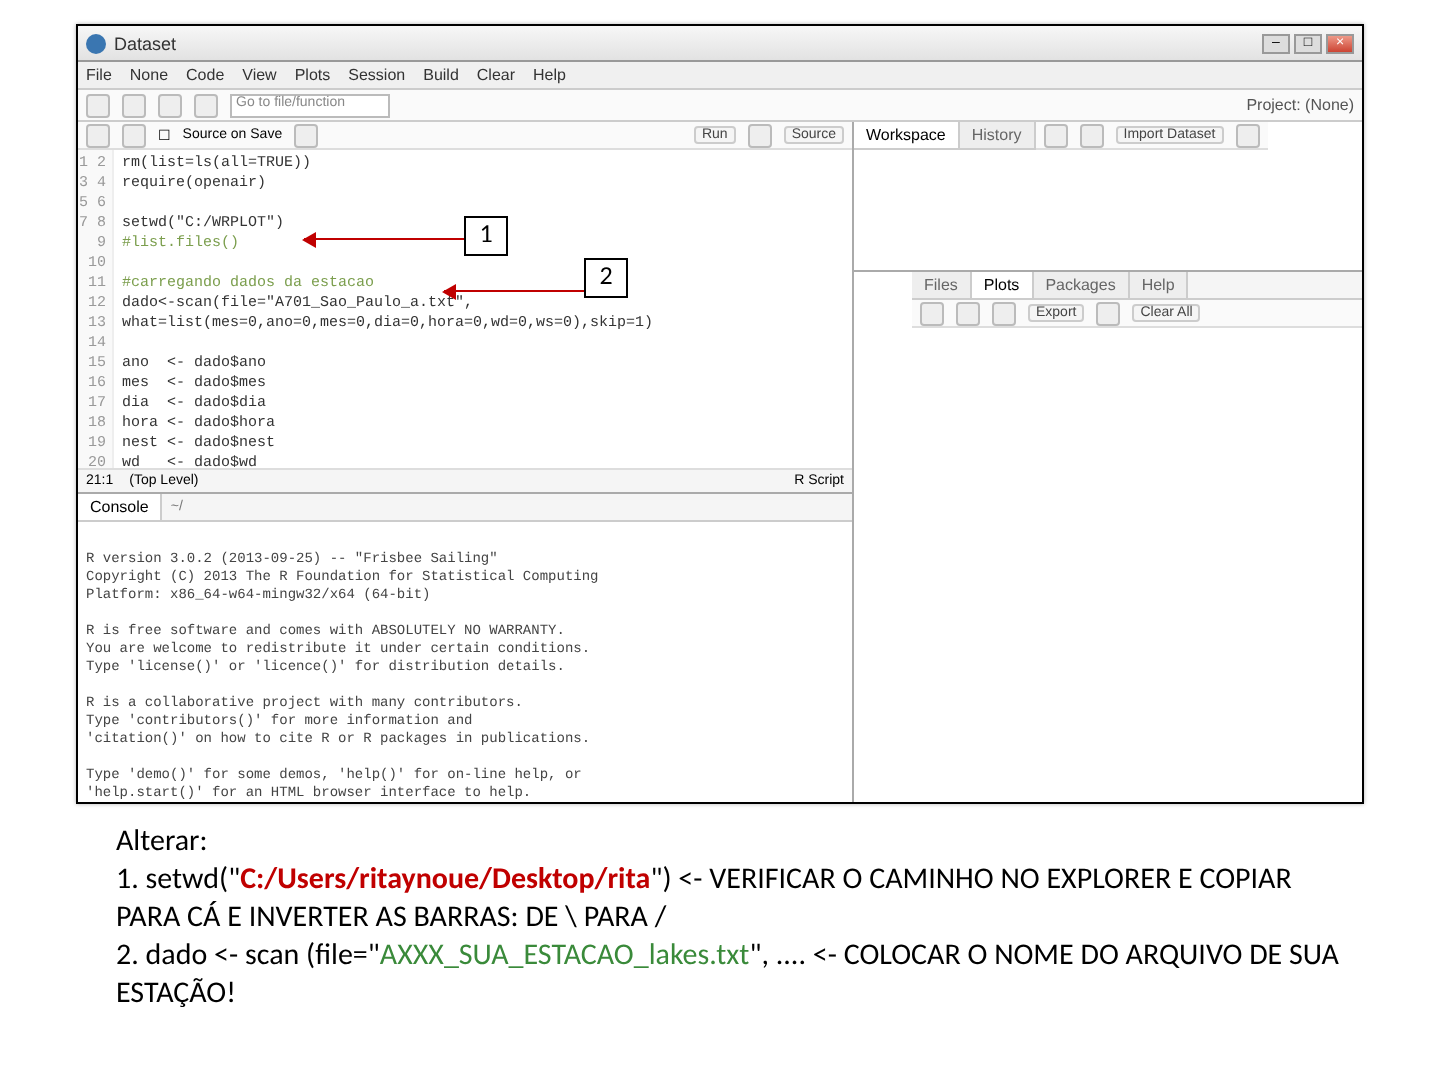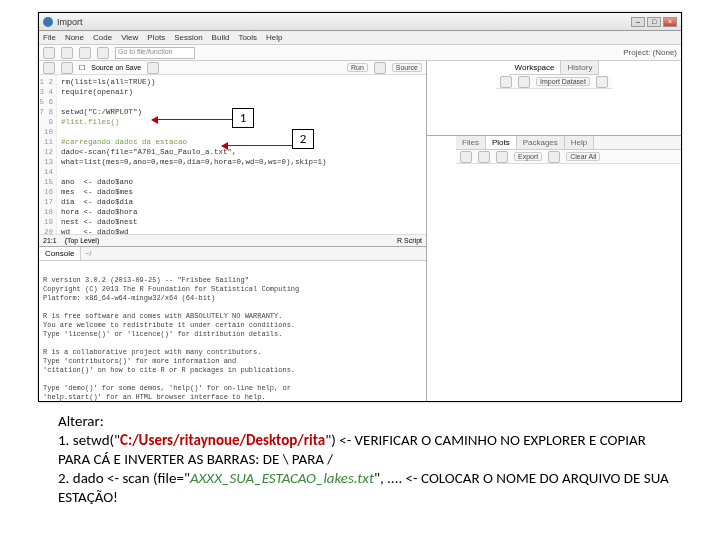--- a/index.html
+++ b/index.html
@@ -28,53 +28,53 @@
   .smallbtn { padding: 0 3px; border: 1px solid #ccc; border-radius: 2px; background: #f5f5f5; color: #444; }
   .source-pane { flex: 1.2; display: flex; flex-direction: column; border-bottom: 1px solid #aaa; overflow: hidden; }
   .console-pane { flex: 1; display: flex; flex-direction: column; overflow: hidden; gap: 12px; }
   .code { flex: 1; background: #fff; display: flex; font-family: 'Courier New', monospace; font-size: 7.5px; line-height: 10px; overflow: hidden; }
   .gutter { width: 18px; background: #f9f9f9; border-right: 1px solid #eee; text-align: right; padding: 2px 3px 0 0; color: #999; }
   .codetext { flex: 1; padding: 2px 0 0 4px; white-space: pre; color: #333; position: relative; }
   .c-comment { color: #7b9e4d; }
   .source-status { height: 12px; background: #f5f5f5; border-top: 1px solid #ddd; font-size: 7px; display: flex; align-items: center; padding: 0 4px; justify-content: space-between; }
   .minitabs { display: flex; gap: 8px; }
   .console-body { flex: 1; background: #fff; font-family: 'Courier New', monospace; font-size: 7px; line-height: 9px; padding: 3px 4px; color: #444; white-space: pre-wrap; overflow: hidden; }
-  .ws-pane { flex: 0 0 75px; border-bottom: 1px solid #aaa; display: flex; flex-direction: column; align-items: center; }
+  .ws-pane { flex: 0 0 75px; border-bottom: 1px solid #aaa; display: flex; flex-direction: row; }
   .plots-pane { flex: 1; display: flex; flex-direction: column; margin-left: 29px; }
   .plots-body { flex: 1; background: #fff; }
   .callout { position: absolute; border: 1.5px solid #000; background: #fff; width: 22px; height: 20px; text-align: center; font-size: 13px; line-height: 18px; font-family: Calibri, sans-serif; }
   .arrow { position: absolute; height: 0; border-top: 1.5px solid #c00000; }
   .arrow::before { content: ''; position: absolute; left: -1px; top: -4px; border-right: 7px solid #c00000; border-top: 4px solid transparent; border-bottom: 4px solid transparent; }
   .caption { position: absolute; left: 58px; top: 412px; width: 612px; font-family: Calibri, sans-serif; font-size: 15px; line-height: 19px; color: #000; }
   .caption .red { color: #c00000; font-weight: bold; }
-  .caption .green { color: #3a8a3a; font-style: italic; }
+  .caption .green { color: #3a8a3a; }
 </style>
 </head>
 <body>
 <div class="slide">
 
 <div class="screenshot-wrap">
   <div class="titlebar">
     <div class="titlebar-icon"></div>
-    <div class="titlebar-title">Import</div>
+    <div class="titlebar-title">Dataset</div>
     <div class="winbtns">
       <div class="winbtn">–</div>
       <div class="winbtn">□</div>
       <div class="winbtn close">×</div>
     </div>
   </div>
   <div class="menubar">
     <span>File</span>
     <span>None</span>
     <span>Code</span>
     <span>View</span>
     <span>Plots</span>
     <span>Session</span>
     <span>Build</span>
-    <span>Tools</span>
+    <span>Clear</span>
     <span>Help</span>
   </div>
   <div class="toolbar">
     <div class="tbtn"></div>
     <div class="tbtn"></div>
     <div class="tbtn"></div>
     <div class="tbtn"></div>
     <div class="addr">Go to file/function</div>
     <div class="proj">Project: (None)</div>
   </div>

